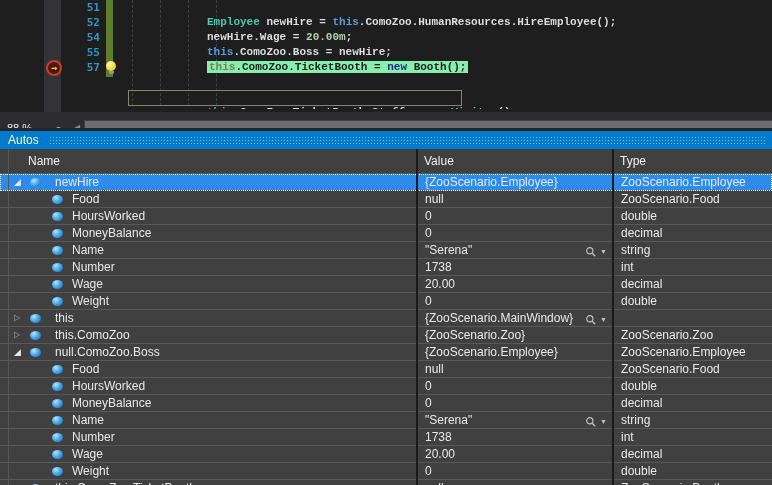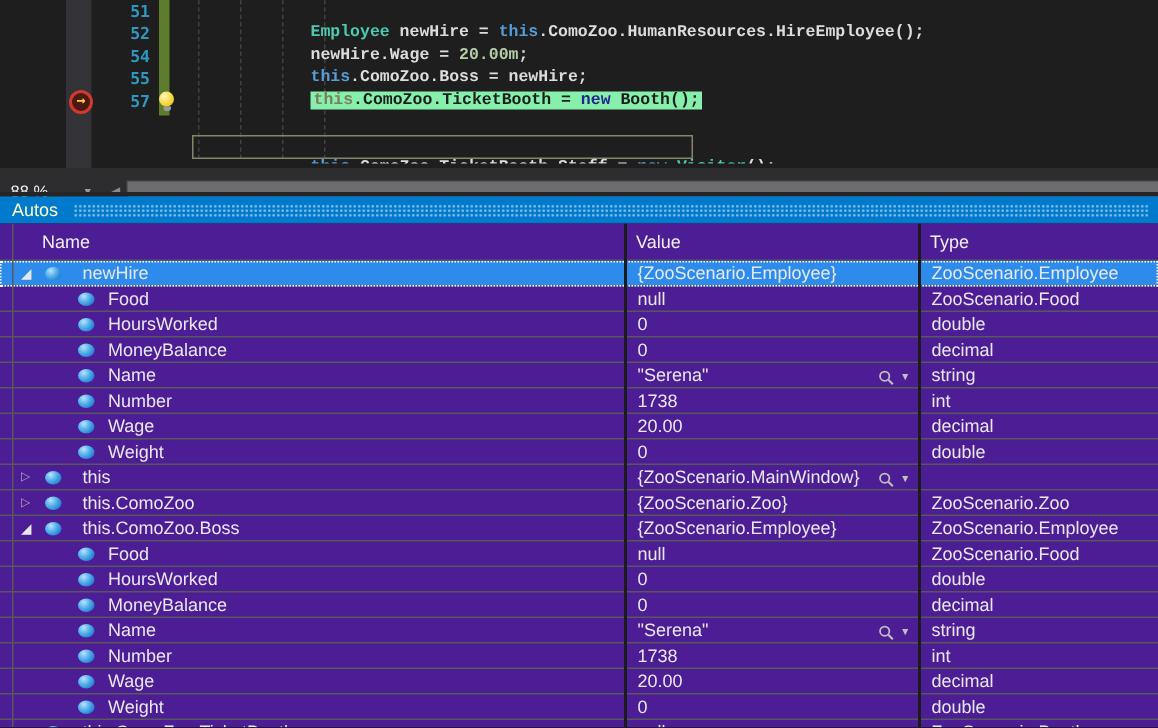--- a/index.html
+++ b/index.html
@@ -42,21 +42,21 @@
   .hs-thumb{position:absolute;left:1px;top:1px;right:0;bottom:1px;background:#6D6D70;}
 
   
   .panel-gap{position:absolute;left:0;top:128px;width:772px;height:3px;background:#252526;}
   .autos-title{position:absolute;left:0;top:131px;width:772px;height:18px;background:#007ACC;
                display:flex;align-items:center;color:#fef9c3;font-size:12px;}
   .autos-title .label{padding-left:8px;flex:0 0 auto;}
   .autos-title .grip{flex:1;height:9px;margin:1px 6px 0 10px;
       background-image:radial-gradient(rgba(255,255,255,.5) 0.8px, transparent 0.9px);
       background-size:3px 3px;}
-  .autos-grid{position:absolute;left:0;top:149px;width:772px;height:336px;background:#4c1d95;
+  .autos-grid{position:absolute;left:0;top:149px;width:772px;height:336px;background:#404040;
               overflow:hidden;font-size:12px;color:#E8E8E8;}
   .vline{position:absolute;top:0;bottom:0;width:2px;background:#1B1B1E;z-index:4;}
   .leftline{position:absolute;top:0;bottom:0;left:8px;width:1px;background:#58585C;z-index:4;}
   .grid-header{position:relative;height:24px;line-height:24px;border-bottom:1px solid #58585C;
                color:#F0F0F0;}
   .grid-header .h{position:absolute;top:0;}
   .rows{position:relative;}
   .arow{position:relative;height:17px;line-height:16px;border-bottom:1px solid #58585C;
         box-sizing:border-box;display:flex;}
   .arow.sel{background:#2D8CEB;outline:1px dotted #FFFFFF;outline-offset:-1px;}
@@ -240,21 +240,21 @@
             <span class="puck"></span>
             <span class="nlabel">this.ComoZoo</span>
           </div>
           <div class="c-val"><span>{ZooScenario.Zoo}</span></div>
           <div class="c-type"><span>ZooScenario.Zoo</span></div>
         </div>
         <div class="arow a-ind0">
           <div class="c-name">
             <span class="expander exp">◢</span>
             <span class="puck"></span>
-            <span class="nlabel">this.ComoZoo.Boss</span>
+            <span class="nlabel">null.ComoZoo.Boss</span>
           </div>
           <div class="c-val"><span>{ZooScenario.Employee}</span></div>
           <div class="c-type"><span>ZooScenario.Employee</span></div>
         </div>
         <div class="arow a-ind1">
           <div class="c-name">
             <span class="puck"></span>
             <span class="nlabel">Food</span>
           </div>
           <div class="c-val"><span>null</span></div>

